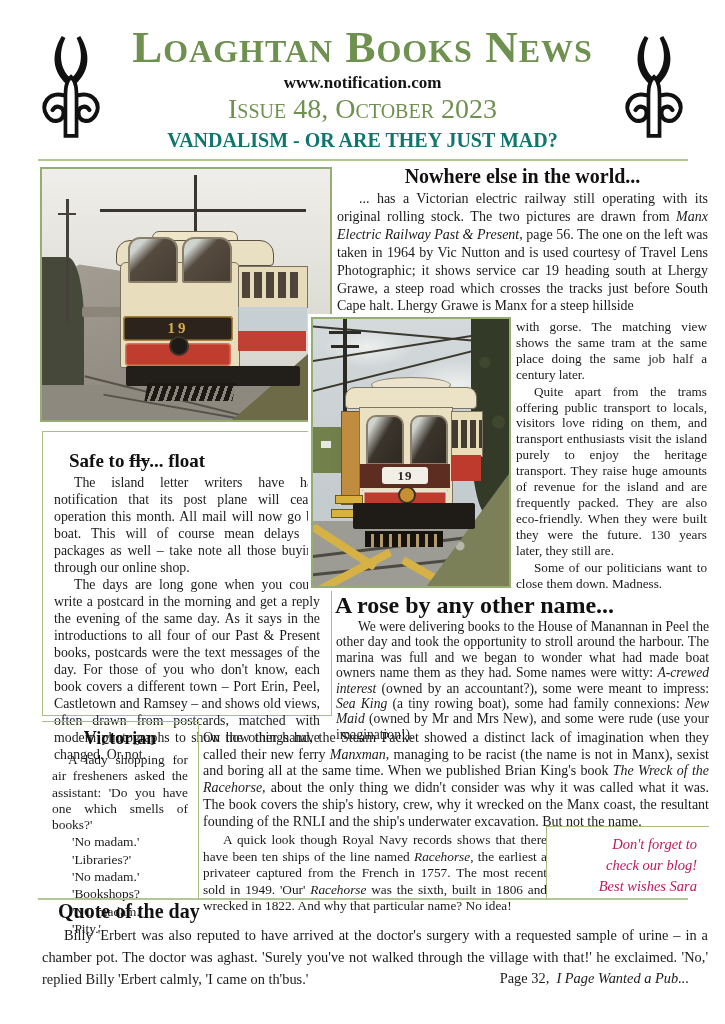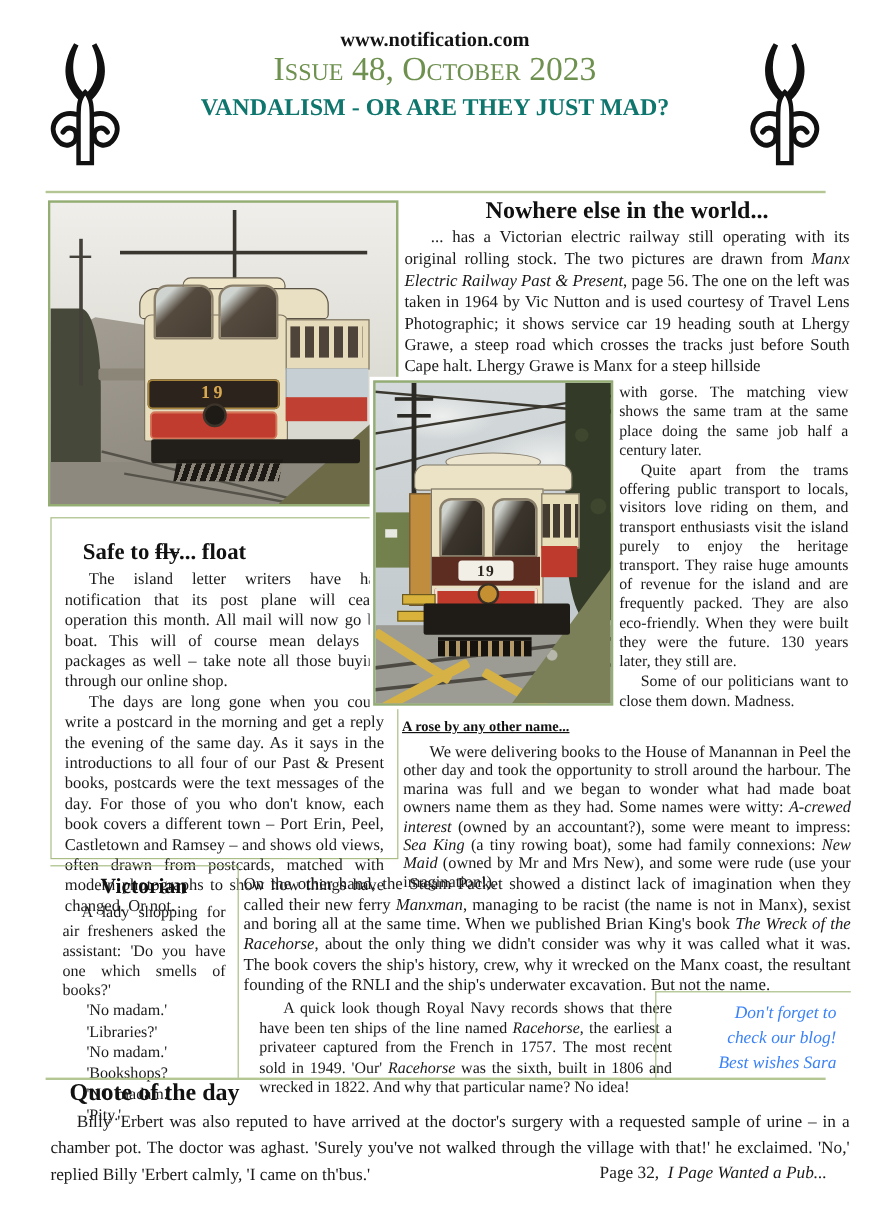--- a/index.html
+++ b/index.html
@@ -33,29 +33,29 @@
   .safe-box p{font-size:13.8px;line-height:16.9px;text-indent:20px;}
 
   .oh-box{left:42px;top:721px;width:157px;height:178px;border-top:1.5px solid #a9bd85;
           border-right:1.5px solid #a9bd85;box-sizing:border-box;padding:5px 9px 0 9px;}
   .oh-box h3{text-align:center;font-size:18px;margin-bottom:2px;}
   .oh-box p{font-size:13.4px;line-height:16.3px;}
   .oh-box p.intro{text-align:justify;text-indent:16px;}
   .oh-box p.line{padding-left:20px;}
 
   .rose-b1{left:335px;top:594px;width:375px;}
-  .rose-b1 h3{font-size:12px;text-decoration:underline;}
+  .rose-b1 h3{font-size:24px;}
   .rose-b1 p{font-size:13.6px;line-height:15.4px;text-indent:22px;margin-top:2px;}
   .rose-b2{left:203px;top:730px;width:506px;font-size:14px;line-height:16.7px;}
-  .rose-b3{left:216px;top:832px;width:344px;font-size:13.3px;line-height:16.5px;text-indent:20px;}
+  .rose-b3{left:203px;top:832px;width:344px;font-size:13.3px;line-height:16.5px;text-indent:20px;}
 
   .note-box{left:546px;top:826px;width:163px;height:74px;box-sizing:border-box;
             border-left:1.5px solid #a9bd85;border-top:1.5px solid #a9bd85;
             padding:7px 12px 0 4px;text-align:right;
-            font-family:cursive;font-style:italic;font-size:14.5px;line-height:21px;color:#3b82f6;}
+            font-family:cursive;font-style:italic;font-size:14.5px;line-height:21px;color:#be185d;}
 
   .quote-head{left:58px;top:900px;}
   .quote-body{left:42px;top:925px;width:666px;font-size:14.4px;line-height:21.8px;text-indent:22px;}
   .page-footer{right:36px;top:970px;font-size:14.4px;color:#1a1a1a;}
 
   
   .photo1{left:40px;top:167px;width:292px;height:255px;border:2px solid #93ad72;
           box-sizing:border-box;overflow:hidden;background:#e6e6e0;}
   .photo2-outer{left:308px;top:314px;width:206px;height:277px;background:#fff;padding:3px;
                 box-sizing:border-box;z-index:5;}
@@ -157,20 +157,21 @@
   </svg>
   <svg class="abs logo" style="right:34px;top:28px;transform:scaleX(-1);" viewBox="0 0 80 120">
     <path d="M30,6 C18,26 20,44 35,58 L39,51 C27,40 27,22 34,8 Z" fill="#111"></path>
     <path d="M50,6 C62,26 60,44 45,58 L41,51 C53,40 53,22 46,8 Z" fill="#111"></path>
     <path d="M32,70 C16,66 6,80 14,92 C20,101 32,99 32,89 C32,82 24,80 20,86" fill="none" stroke="#111" stroke-width="4.5" stroke-linecap="round"></path>
     <path d="M48,70 C64,66 74,80 66,92 C60,101 48,99 48,89 C48,82 56,80 60,86" fill="none" stroke="#111" stroke-width="4.5" stroke-linecap="round"></path>
     <path d="M40,50 C34,56 34,64 34,74 L34,114 L46,114 L46,74 C46,64 46,56 40,50 Z" fill="none" stroke="#111" stroke-width="4"></path>
   </svg>
 
   <div class="abs masthead">
+    <div class="mast-title">Loaghtan Books News</div>
     <div class="mast-url">www.notification.com</div>
     <div class="mast-issue">Issue 48, October 2023</div>
     <div class="mast-headline">VANDALISM - OR ARE THEY JUST MAD?</div>
   </div>
 
   <div class="abs rule" style="left:38px;width:650px;top:159px;"></div>
 
   <div class="abs photo1">
     <div class="p1-sky"></div>
     <div class="p1-road"></div>

